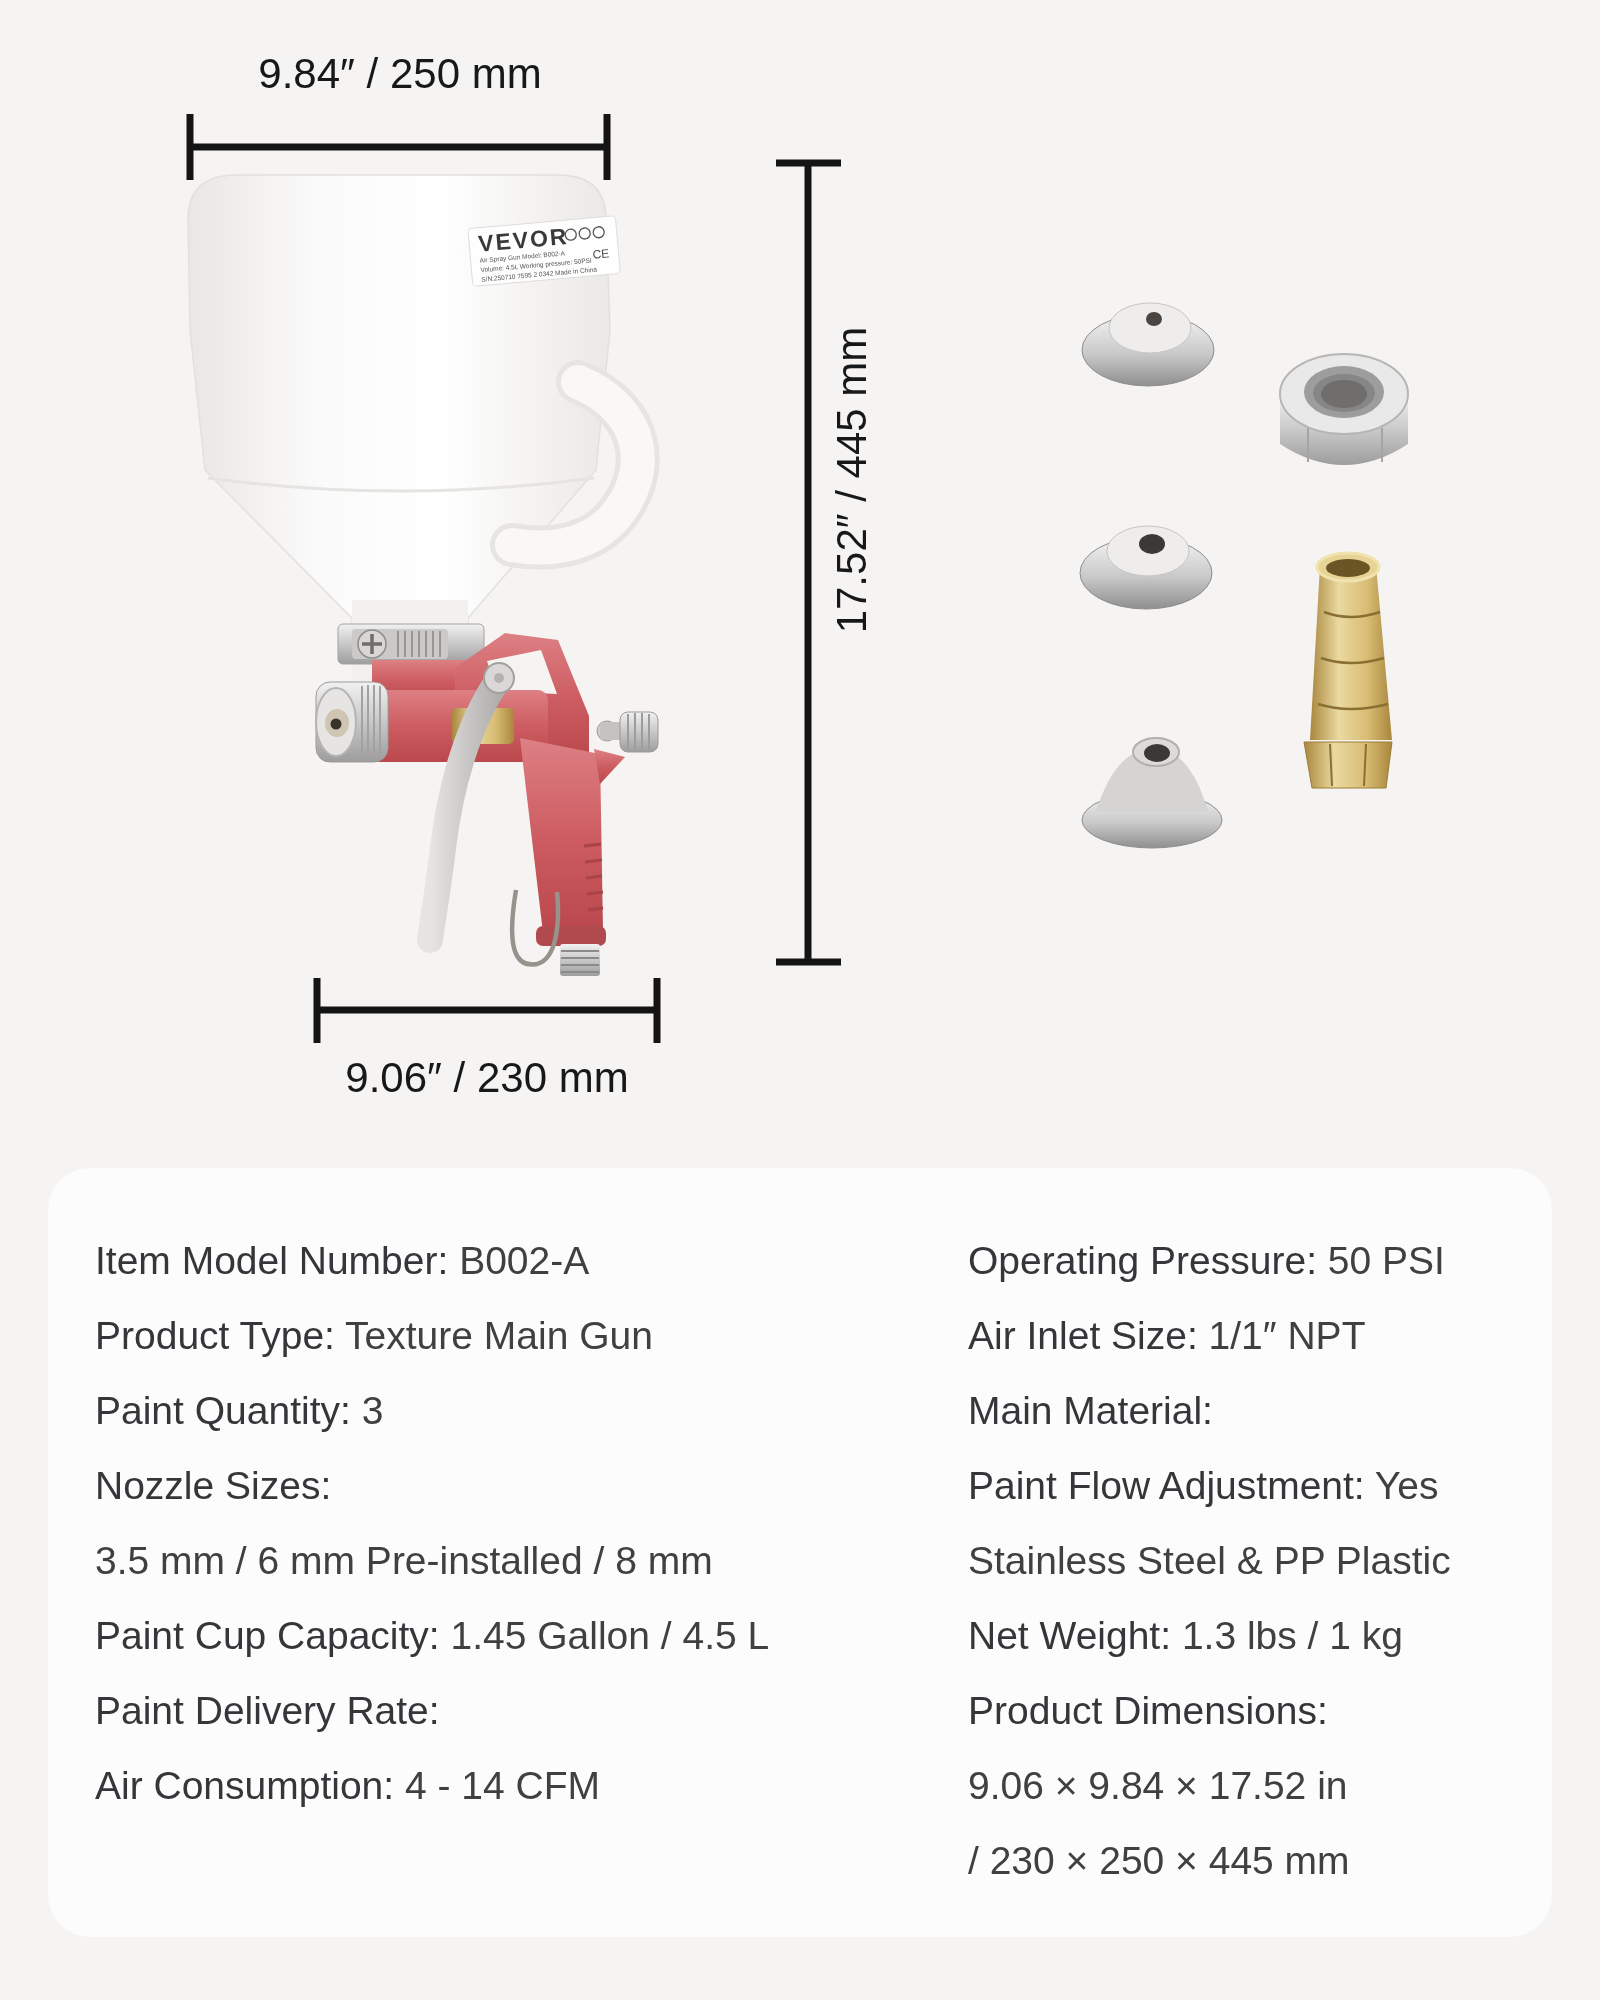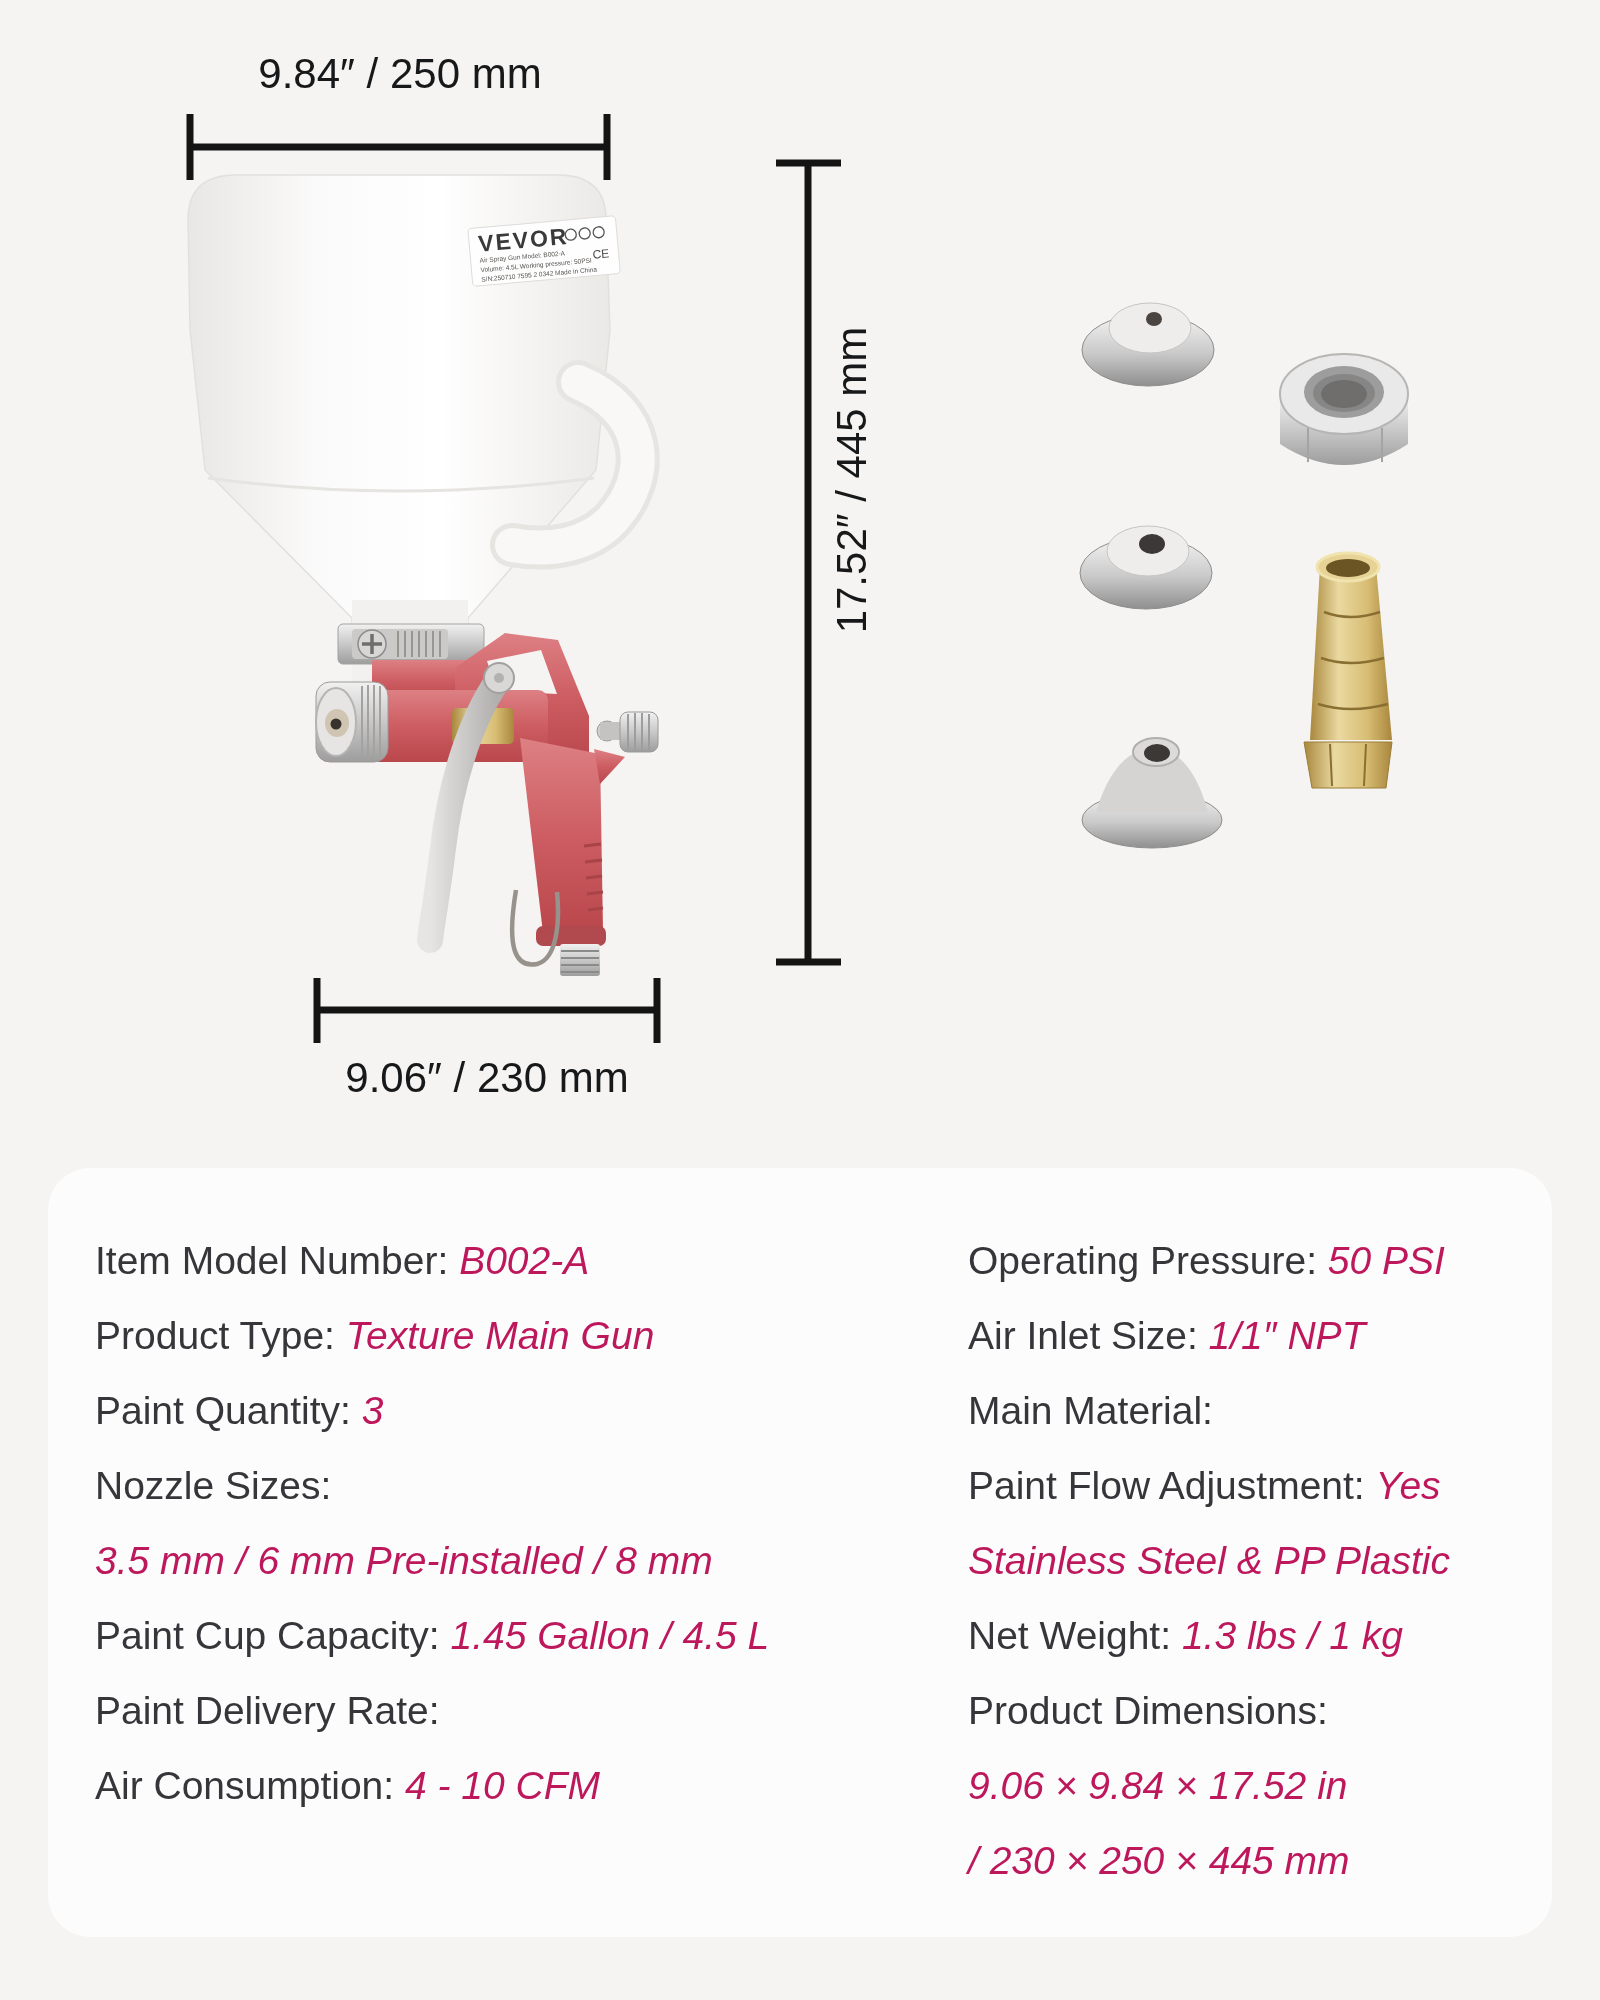--- a/index.html
+++ b/index.html
@@ -9,21 +9,21 @@
   .dim-label{font-family:"Liberation Sans",sans-serif;font-size:42px;font-weight:500;fill:#17181a;}
   .lbl-brand{font-family:"Liberation Sans",sans-serif;font-size:23px;font-weight:bold;fill:#3a3a3a;letter-spacing:2px;}
   .lbl-tiny{font-family:"Liberation Sans",sans-serif;font-size:6.5px;fill:#55534f;}
   .lbl-ce{font-family:"Liberation Sans",sans-serif;font-size:12px;fill:#4a4a48;}
   .panel{position:absolute;left:48px;top:1168px;width:1504px;height:769px;
          background:#fcfcfc;border-radius:42px;}
   .col{position:absolute;top:55px;}
   .col-left{left:47px;}
   .col-right{left:920px;}
   .row{height:75px;line-height:75px;font-size:39px;color:#36363a;white-space:nowrap;}
-  .row .v{color:#be185d;font-style:italic;}
+  .row .v{color:#404040;}
 </style>
 </head>
 <body>
 
 <div class="canvas">
 
   <svg width="1600" height="1135" viewBox="0 0 1600 1135">
     <defs>
       <linearGradient id="gHopper" x1="0" y1="0" x2="1" y2="0">
         <stop offset="0" stop-color="#e9e7e4"></stop>
@@ -220,21 +220,21 @@
   <div class="panel">
 
     <div class="col col-left">
       <div class="row"><span class="k">Item Model Number: </span><span class="v">B002-A</span></div>
       <div class="row"><span class="k">Product Type: </span><span class="v">Texture Main Gun</span></div>
       <div class="row"><span class="k">Paint Quantity: </span><span class="v">3</span></div>
       <div class="row"><span class="k">Nozzle Sizes:</span><span class="v"></span></div>
       <div class="row"><span class="k"></span><span class="v">3.5 mm / 6 mm Pre-installed / 8 mm</span></div>
       <div class="row"><span class="k">Paint Cup Capacity: </span><span class="v">1.45 Gallon / 4.5 L</span></div>
       <div class="row"><span class="k">Paint Delivery Rate:</span><span class="v"></span></div>
-      <div class="row"><span class="k">Air Consumption: </span><span class="v">4 - 10 CFM</span></div>
+      <div class="row"><span class="k">Air Consumption: </span><span class="v">4 - 14 CFM</span></div>
     </div>
 
     <div class="col col-right">
       <div class="row"><span class="k">Operating Pressure: </span><span class="v">50 PSI</span></div>
       <div class="row"><span class="k">Air Inlet Size: </span><span class="v">1/1″ NPT</span></div>
       <div class="row"><span class="k">Main Material:</span><span class="v"></span></div>
       <div class="row"><span class="k">Paint Flow Adjustment: </span><span class="v">Yes</span></div>
       <div class="row"><span class="k"></span><span class="v">Stainless Steel &amp; PP Plastic</span></div>
       <div class="row"><span class="k">Net Weight: </span><span class="v">1.3 lbs / 1 kg</span></div>
       <div class="row"><span class="k">Product Dimensions:</span><span class="v"></span></div>

